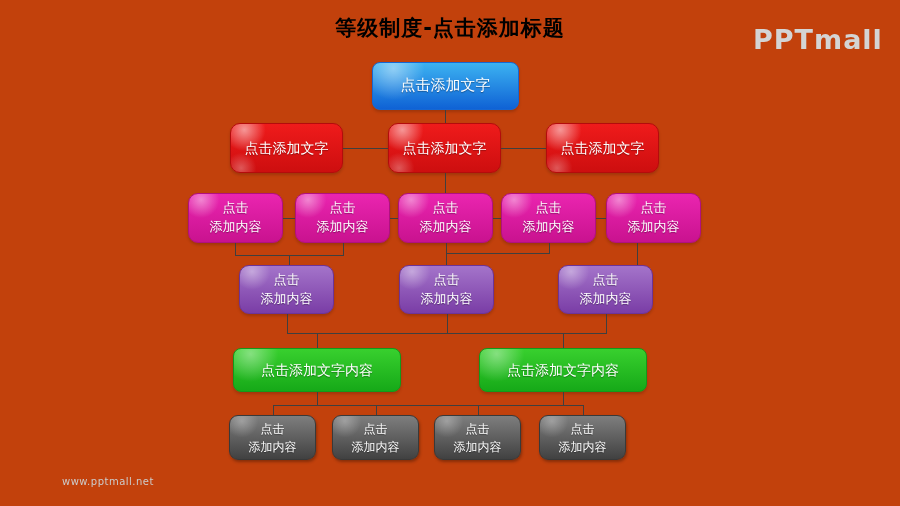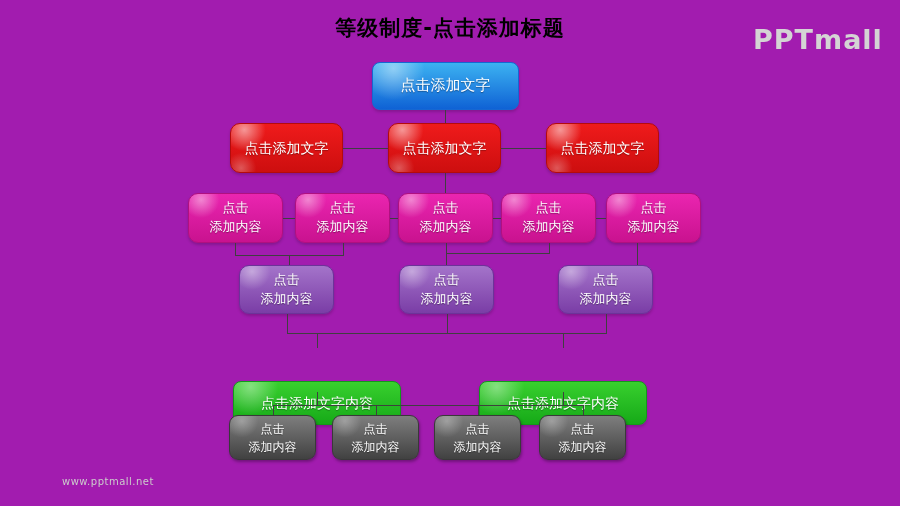--- a/index.html
+++ b/index.html
@@ -1,17 +1,17 @@
 <!DOCTYPE html>
 <html><head>
 <meta charset="utf-8">
 <style>
   html,body{margin:0;padding:0;background:#fff;}
   #canvas{
-    position:relative;width:900px;height:506px;background:#a21caf;overflow:hidden;
+    position:relative;width:900px;height:506px;background:#c2410c;overflow:hidden;
     font-family:"DejaVu Sans","Liberation Sans",sans-serif;
   }
   
   .title{
     position:absolute;left:0;top:14px;width:900px;text-align:center;
     font-size:21px;font-weight:bold;color:#000;letter-spacing:1px;
   }
   .logo{
     position:absolute;left:753px;top:24px;width:130px;
     font-size:27px;font-weight:bold;color:#d4d4d4;letter-spacing:1px;
@@ -44,21 +44,21 @@
       border:1px solid #b01080;box-shadow:0 2px 3px rgba(0,0,0,.18);}
   .l4{width:95px;height:49px;border-radius:10px;font-size:13px;line-height:1.45;
       background:
         radial-gradient(circle at 13% 12%, rgba(255,255,255,.40), rgba(255,255,255,0) 20%),
         linear-gradient(#a474ca,#7a3da6);
       border:1px solid #6c3399;box-shadow:0 2px 3px rgba(0,0,0,.18);}
   .l5{width:168px;height:44px;border-radius:8px;font-size:14px;line-height:1.3;
       background:
         radial-gradient(circle at 10% 12%, rgba(255,255,255,.40), rgba(255,255,255,0) 18%),
         linear-gradient(#38d02e,#16a918);
-      border:1px solid #13991b;box-shadow:0 2px 3px rgba(0,0,0,.18);margin-top:33px;}
+      border:1px solid #13991b;box-shadow:0 2px 3px rgba(0,0,0,.18);}
   .l6{width:87px;height:45px;border-radius:9px;font-size:12px;line-height:1.5;
       background:
         radial-gradient(circle at 14% 12%, rgba(255,255,255,.30), rgba(255,255,255,0) 20%),
         linear-gradient(#7e7e7e,#414141);
       border:1px solid #393939;box-shadow:1px 2px 3px rgba(0,0,0,.30);}
   
   .vl,.hl{position:absolute;background:#3f3f3f;}
   .vl{width:1px;}
   .hl{height:1px;}
 </style>

